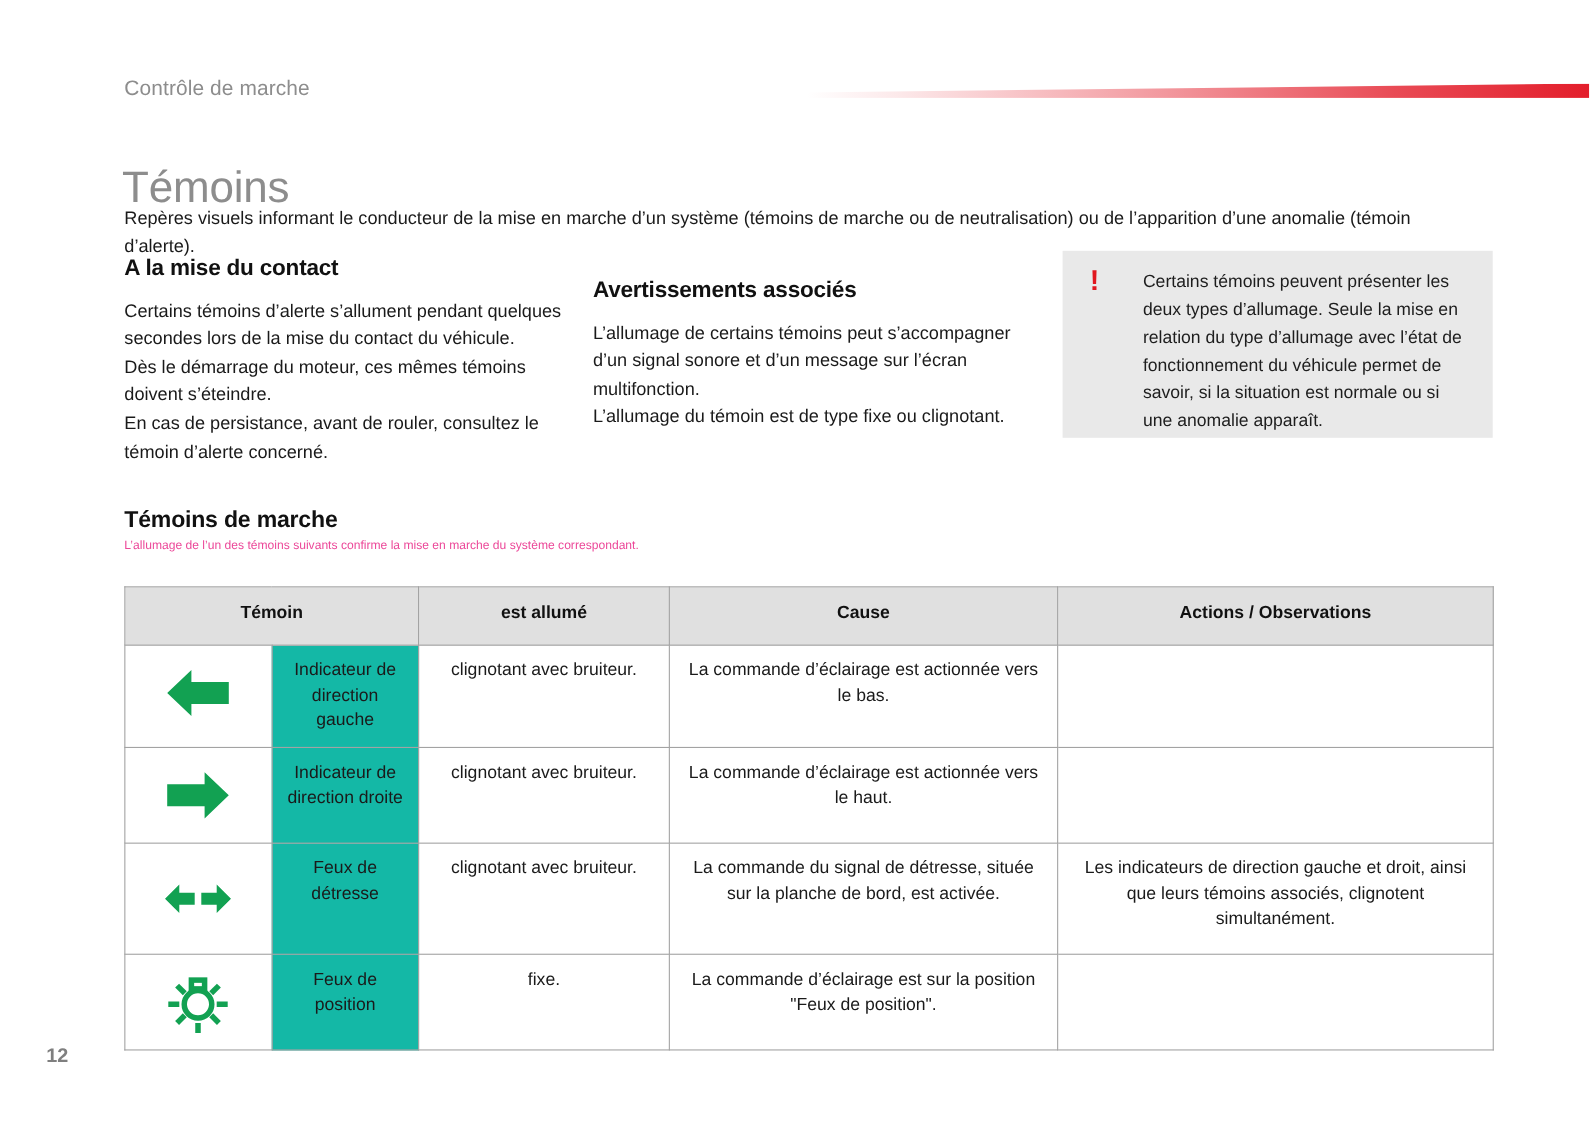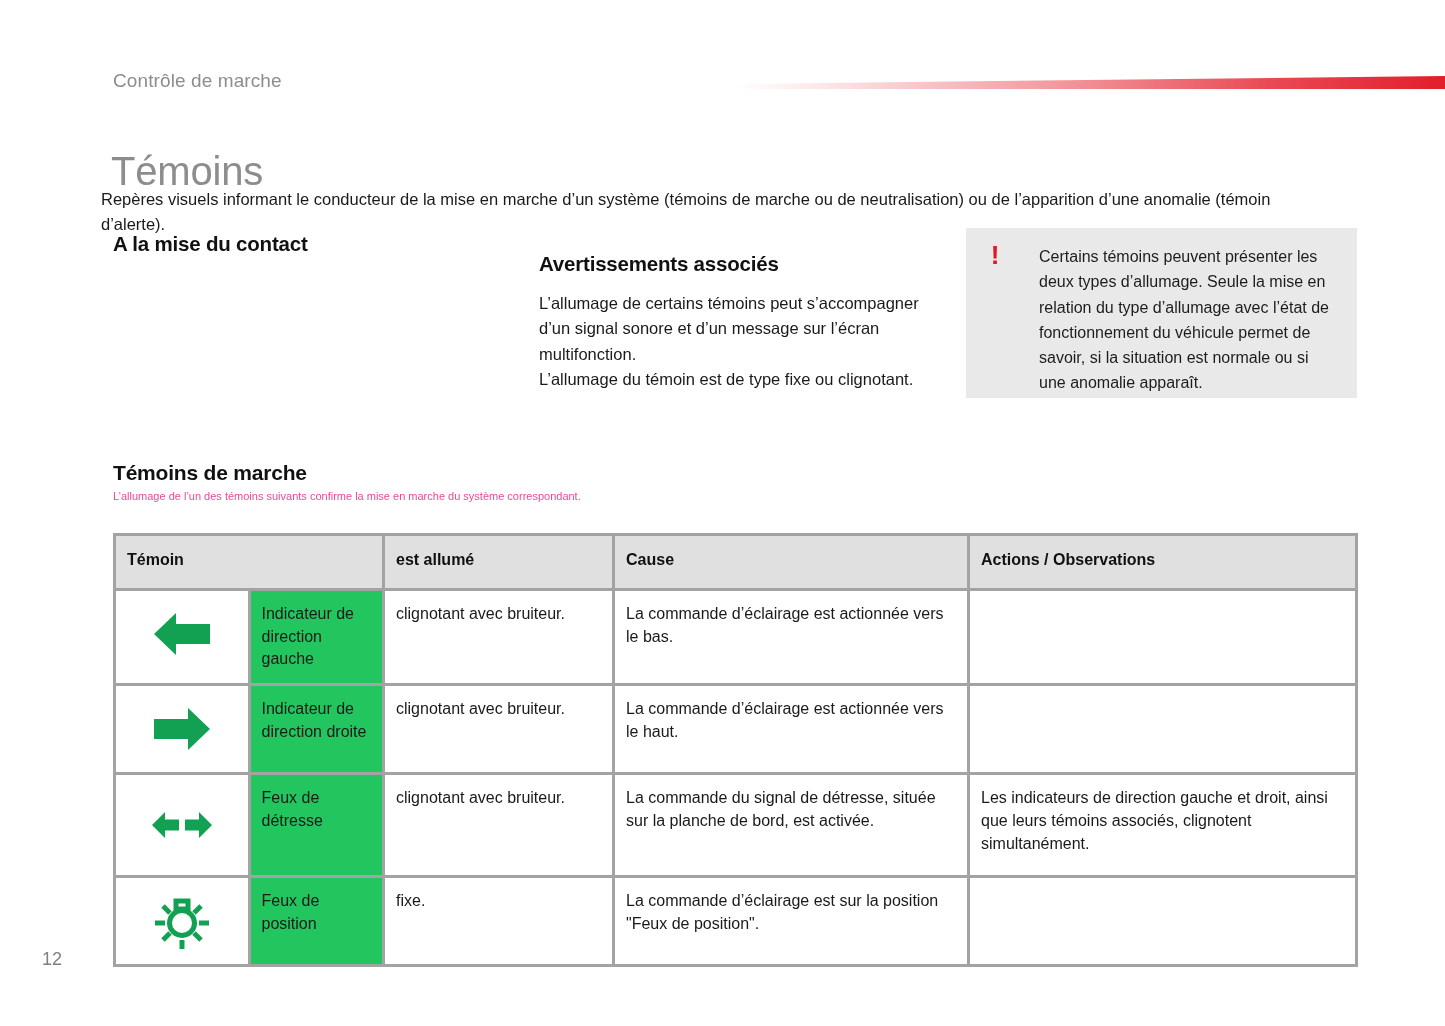--- a/index.html
+++ b/index.html
@@ -47,21 +47,21 @@
     left: 111px;
     top: 124px;
     font-size: 40px;
     font-weight: 400;
     color: #8d8d8d;
     line-height: 1;
     letter-spacing: -0.2px;
   }
   .page-intro {
     position: absolute;
-    left: 101px;
+    left: 113px;
     top: 170px;
     width: 1180px;
     font-size: 16.5px;
     line-height: 1.52;
     color: #1a1a1a;
   }
 
   
   .col {
     position: absolute;
@@ -134,38 +134,38 @@
     top: 533px;
     width: 1245px;
   }
   table.witness {
     border-collapse: collapse;
     width: 100%;
     table-layout: fixed;
     font-size: 16px;
   }
   table.witness td, table.witness th {
-    border: 3px solid #a3a3a3;
+    border: 1px solid #a3a3a3;
     vertical-align: top;
     padding: 12px 11px 12px 11px;
     line-height: 1.42;
     font-weight: 400;
-    text-align: left;
+    text-align: center;
     color: #1a1a1a;
   }
   table.witness thead th {
     background: #e0e0e0;
     font-weight: 700;
     height: 26px;
     padding-top: 13px;
     padding-bottom: 13px;
     color: #111;
   }
   .c-icon  { width: 71px;  padding: 0 !important; background: #ffffff; }
-  .c-label { width: 173px; background: #22c55e; font-weight: bold; }
+  .c-label { width: 173px; background: #14b8a6; font-weight: bold; }
   .c-state { width: 205px; }
   .c-cause { width: 330px; }
   .c-act   { width: auto; }
   .hdr-temoin { width: 244px; }
 
   .icon-cell-inner {
     display: flex;
     align-items: center;
     justify-content: center;
     height: 100%;
@@ -174,35 +174,36 @@
   .row-tall .icon-cell-inner { min-height: 100px; }
 
   .arrow-svg { display: block; }
 
   
   .folio {
     position: absolute;
     left: 42px;
     top: 949px;
     font-size: 18px;
-    font-weight: 400;
+    font-weight: 700;
     color: #7f7f7f;
   }
 </style>
 </head>
 <body>
 
 <div class="running-header">Contrôle de marche</div>
 <div class="header-rule"></div>
 
 <h1 class="page-title">Témoins</h1>
 <p class="page-intro">Repères visuels informant le conducteur de la mise en marche d’un système (témoins de marche ou de neutralisation) ou de l’apparition d’une anomalie (témoin d’alerte).</p>
 
 <section class="col" id="col-contact">
   <h2>A la mise du contact</h2>
+  <p class="multiline">Certains témoins d’alerte s’allument pendant quelques secondes lors de la mise du contact du véhicule.<br>Dès le démarrage du moteur, ces mêmes témoins doivent s’éteindre.<br>En cas de persistance, avant de rouler, consultez le témoin d’alerte concerné.</p>
 </section>
 
 <section class="col" id="col-avert">
   <h2>Avertissements associés</h2>
   <p class="multiline">L’allumage de certains témoins peut s’accompagner d’un signal sonore et d’un message sur l’écran multifonction.<br>L’allumage du témoin est de type fixe ou clignotant.</p>
 </section>
 
 <aside class="note-box">
   <span class="note-bang">!</span>
   <div class="note-text">Certains témoins peuvent présenter les deux types d’allumage. Seule la mise en relation du type d’allumage avec l’état de fonctionnement du véhicule permet de savoir, si la situation est normale ou si une anomalie apparaît.</div>

